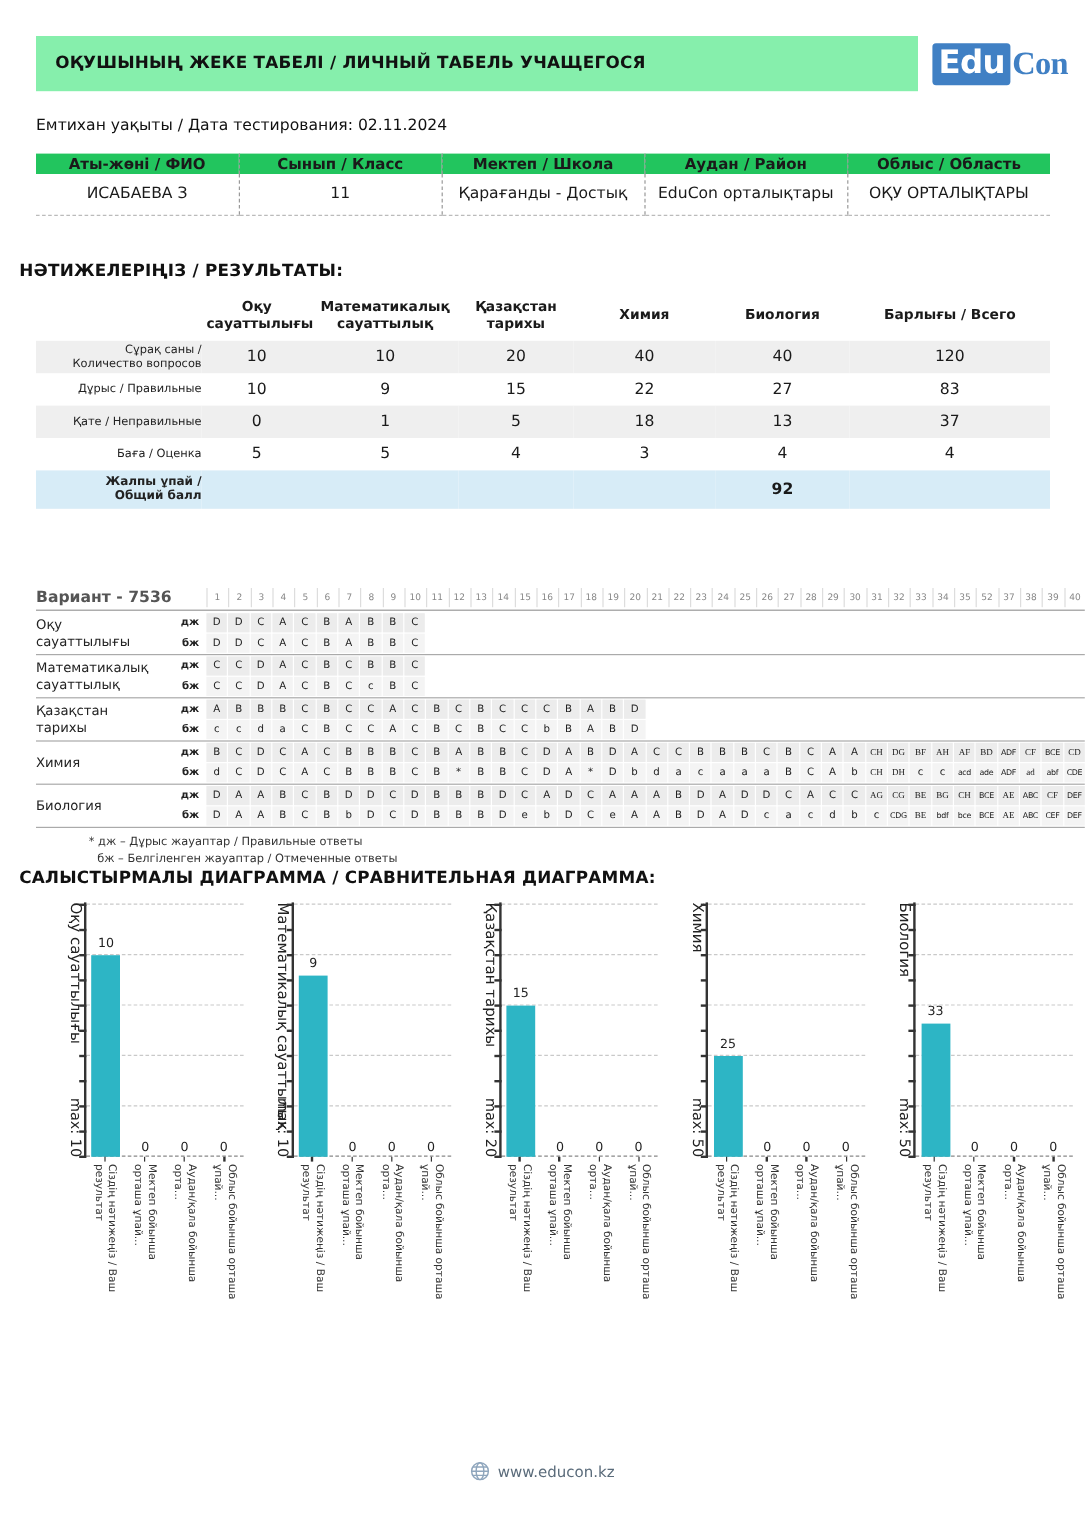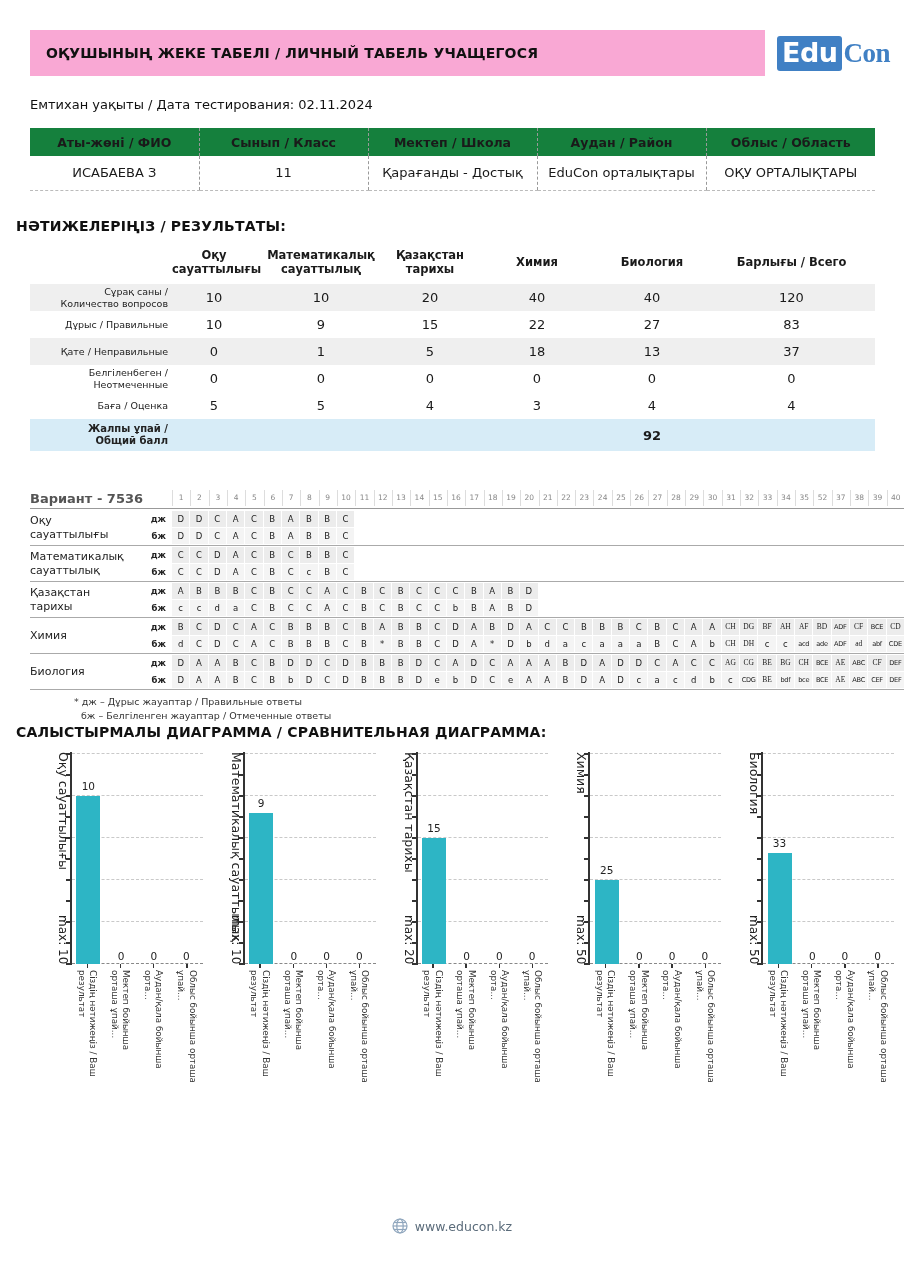--- a/index.html
+++ b/index.html
@@ -6,32 +6,32 @@
   html,body { background:#fff; }
   body {
     width:904px; height:1280px; position:relative;
     font-family:"DejaVu Sans","Liberation Sans",sans-serif;
     color:#1a1a1a; overflow:hidden;
   }
   .page { position:absolute; inset:0; }
 
   
   .header-row { position:absolute; left:30px; top:30px; right:14px; height:46px; display:flex; align-items:center; }
-  .title-bar { background:#f9a8d4; height:46px; flex:1; display:flex; align-items:center; padding-left:16px; margin-right:12px;text-align:center; }
+  .title-bar { background:#86efac; height:46px; flex:1; display:flex; align-items:center; padding-left:16px; margin-right:12px;text-align:center; }
   .title-bar .t { font-weight:bold; font-size:14px; letter-spacing:.2px; color:#111; }
   .logo { display:flex; align-items:center; font-weight:bold; font-size:27px; letter-spacing:-.5px; }
   .logo .p1 { background:#4080c4; color:#fff; padding:1px 5px 3px 5px; border-radius:3px; }
   .logo .p2 { color:#4080c4; padding-left:1px;font-family:Liberation Serif, serif; }
 
   
   .date-line { position:absolute; left:30px; top:97px; font-size:13px; color:#111; }
 
   
   .info-table { position:absolute; left:30px; top:128px; width:845px; border-collapse:collapse; table-layout:fixed; }
-  .info-table th { background:#15803d; font-weight:bold; font-size:12.5px; height:28px; text-align:center; }
+  .info-table th { background:#22c55e; font-weight:bold; font-size:12.5px; height:17px; text-align:center; }
   .info-table td { font-size:13px; height:34px; text-align:center; border-bottom:1px dashed #bbb; }
   .info-table th, .info-table td { border-left:1px dashed #999; padding:0 4px; }
   .info-table th:first-child, .info-table td:first-child { border-left:none; }
 
   
   .sec-h { position:absolute; left:16px; font-weight:bold; font-size:14px; color:#111; letter-spacing:.2px; }
   #h-results { top:218px; }
   #h-answers { top:466px; }
   #h-charts  { top:724px; }
 
@@ -170,29 +170,20 @@
         <tr class="g">
           <td class="lbl">Қате / Неправильные</td>
           <td>0</td>
           <td>1</td>
           <td>5</td>
           <td>18</td>
           <td>13</td>
           <td>37</td>
         </tr>
         <tr>
-          <td class="lbl">Белгіленбеген /<br>Неотмеченные</td>
-          <td>0</td>
-          <td>0</td>
-          <td>0</td>
-          <td>0</td>
-          <td>0</td>
-          <td>0</td>
-        </tr>
-        <tr>
           <td class="lbl">Баға / Оценка</td>
           <td>5</td>
           <td>5</td>
           <td>4</td>
           <td>3</td>
           <td>4</td>
           <td>4</td>
         </tr>
         <tr class="total">
           <td class="lbl">Жалпы ұпай  /<br>Общий балл</td>

